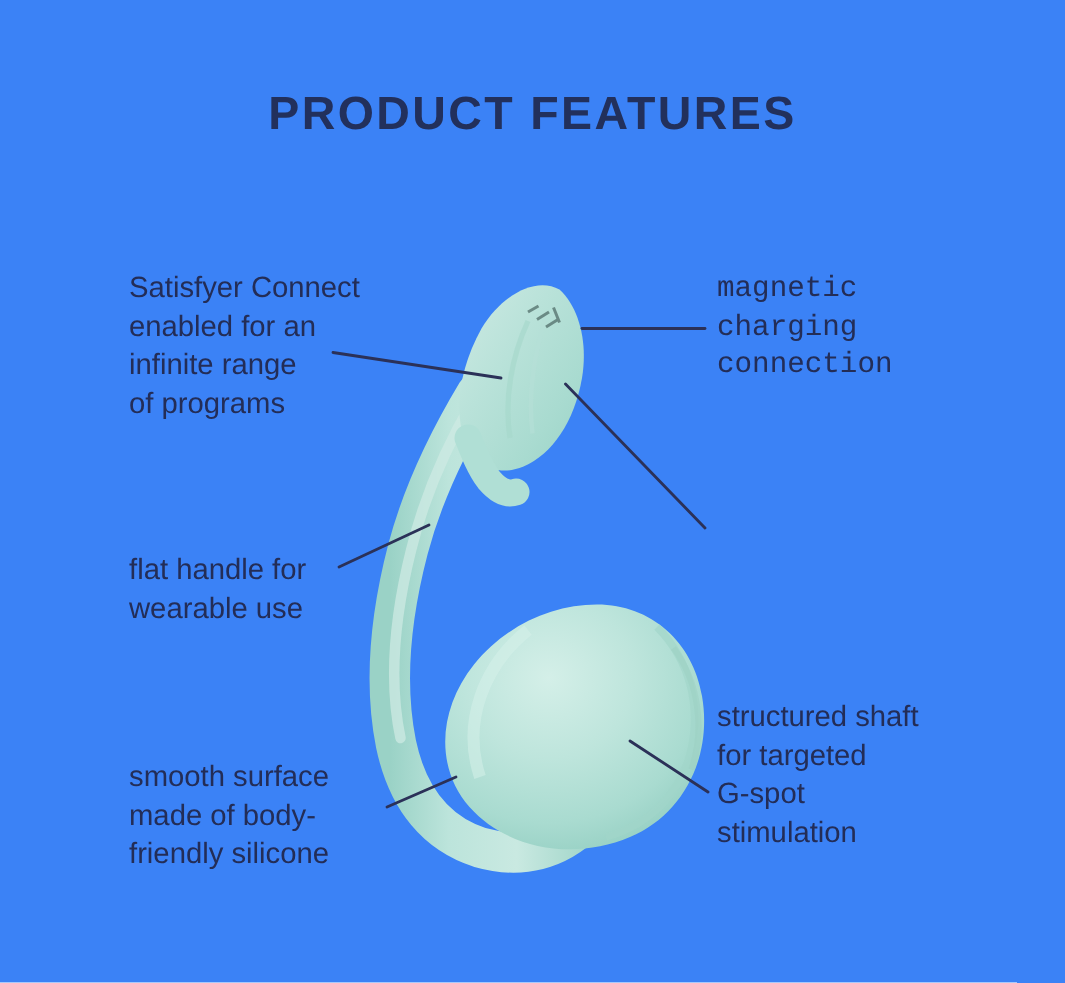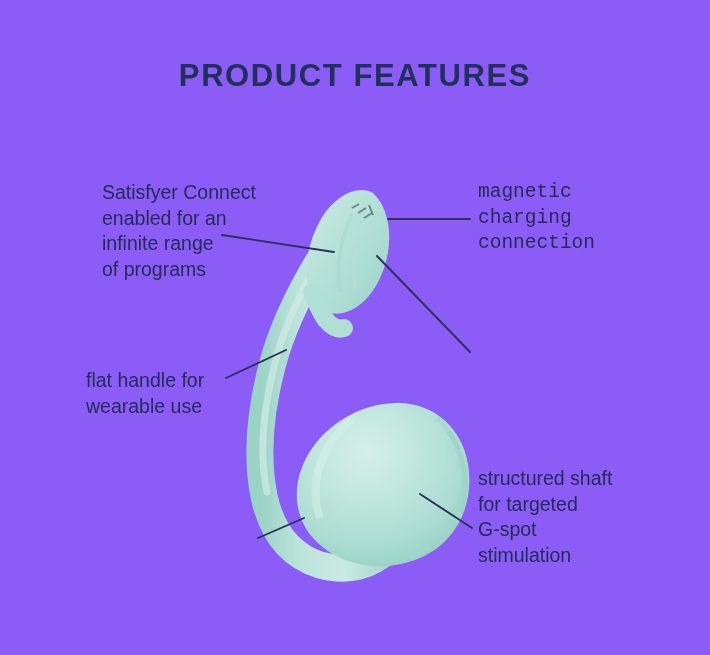--- a/index.html
+++ b/index.html
@@ -7,21 +7,21 @@
     padding: 0;
     background: #ffffff;
   }
   body {
     font-family: "Liberation Sans", sans-serif;
   }
   #stage {
     position: relative;
     width: 710px;
     height: 655px;
-    background: #8b5cf6;
+    background: #3b82f6;
     overflow: hidden;
   }
 
   
   #page-title {
     position: absolute;
     left: 0;
     top: 58px;
     width: 710px;
     text-align: center;
@@ -38,21 +38,21 @@
     color: #232d57;
     font-size: 19.5px;
     line-height: 25.5px;
     font-weight: 400;
     white-space: pre-line;
     font-family: "Liberation Sans", sans-serif;
   }
   .callout.left  { text-align: left; }
   .callout.right { text-align: left; }
 
-  #callout-connect    { left: 86px;  top: 180px; width: 200px; margin-left: 16px; }
+  #callout-connect    { left: 86px;  top: 180px; width: 200px; }
   #callout-handle     { left: 86px;  top: 368px; width: 200px; }
   #callout-silicone   { left: 86px;  top: 506px; width: 210px; }
   #callout-magnetic   { left: 478px; top: 180px; width: 190px; font-family: Liberation Mono, monospace; }
   #callout-app        { left: 478px; top: 318px; width: 190px; }
   #callout-shaft      { left: 478px; top: 466px; width: 200px; }
 
   
   #leader-svg, #product-svg {
     position: absolute;
     left: 0;
@@ -164,20 +164,23 @@
   </svg>
 
   <div class="callout left" id="callout-connect">Satisfyer Connect
 enabled for an
 infinite range
 of programs</div>
 
   <div class="callout left" id="callout-handle">flat handle for
 wearable use</div>
 
+  <div class="callout left" id="callout-silicone">smooth surface
+made of body-
+friendly silicone</div>
 
   <div class="callout right" id="callout-magnetic">magnetic
 charging
 connection</div>
 
 
   <div class="callout right" id="callout-shaft">structured shaft
 for targeted
 G-spot
 stimulation</div>

